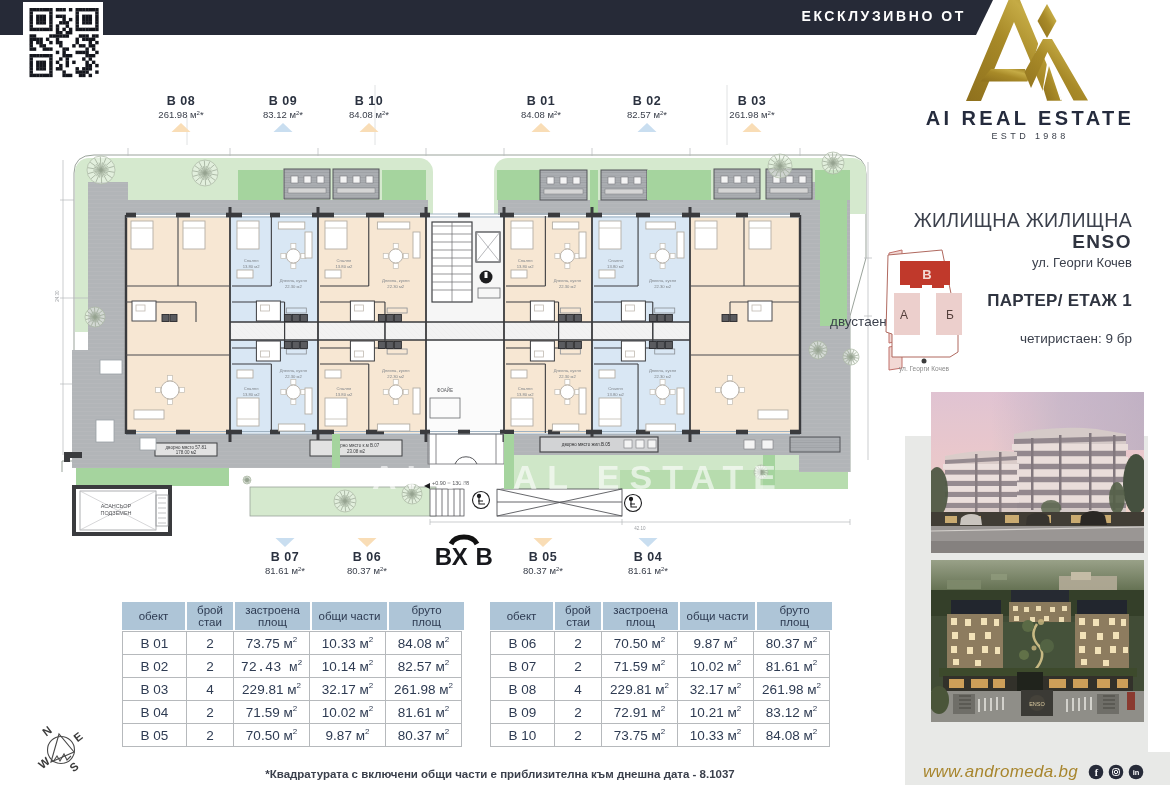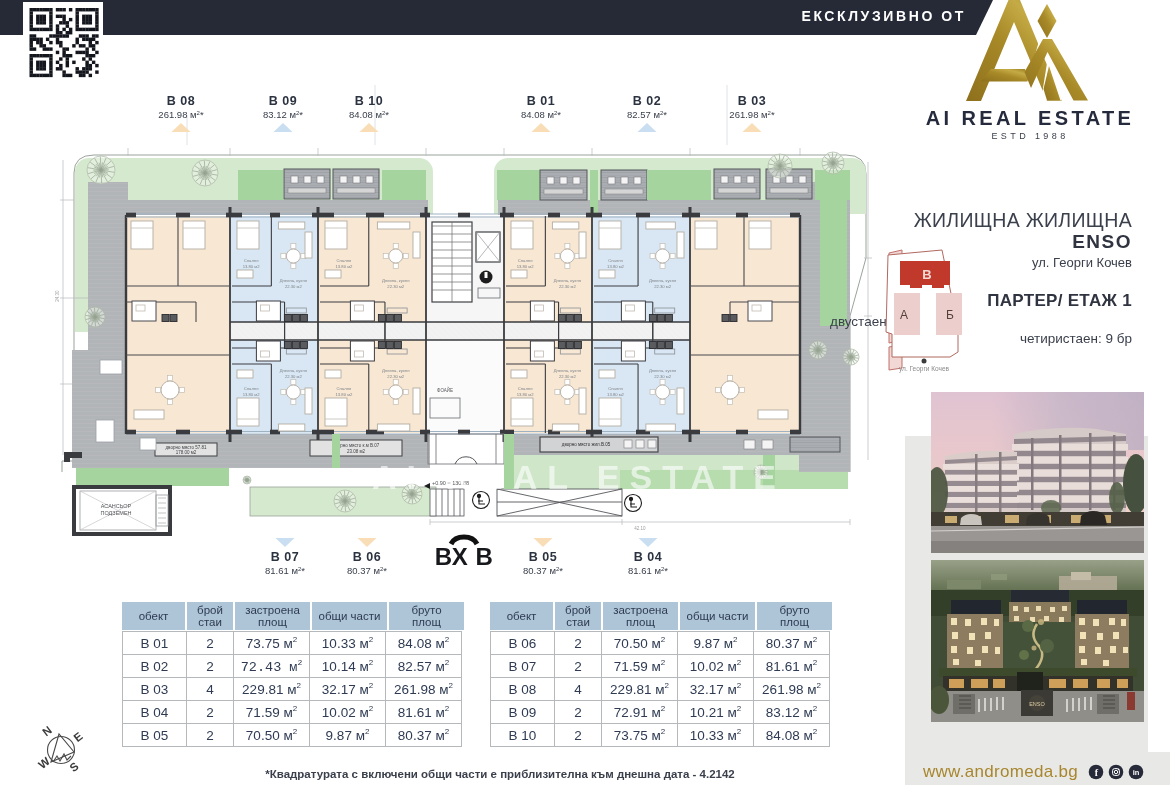--- a/index.html
+++ b/index.html
@@ -1348,21 +1348,21 @@
   </g>
   <rect x="22" y="134" width="22" height="20" fill="#6f6e68"></rect>
   <rect x="166" y="134" width="22" height="20" fill="#6f6e68"></rect>
   <path d="M28,136 h12 m-12,4 h12 m-12,4 h12 m-12,4 h12" stroke="#55544e" stroke-width="1.5"></path>
   <path d="M172,136 h12 m-12,4 h12 m-12,4 h12 m-12,4 h12" stroke="#55544e" stroke-width="1.5"></path>
   <rect x="196" y="132" width="8" height="18" fill="#8a3a30"></rect>
   <ellipse cx="8" cy="140" rx="10" ry="14" fill="#4a5539"></ellipse>
 </svg>
 
 <div class="abs" style="left:920px;top:762px;width:158px;text-align:right;color:#a8862e;
-     font-size:17px;letter-spacing:0.3px;">www.andromeda.bg</div>
+     font-size:17px;letter-spacing:0.3px;font-style:italic;">www.andromeda.bg</div>
 
 <svg class="abs" style="left:1086px;top:762px" width="62" height="20" viewBox="0 0 62 20">
   <g fill="#272b39">
     <circle cx="10" cy="10" r="7.3"></circle>
     <circle cx="30" cy="10" r="7.3"></circle>
     <circle cx="50" cy="10" r="7.3"></circle>
   </g>
   <text x="10.3" y="14" font-size="10" font-weight="bold" fill="#fff" text-anchor="middle" font-family="Liberation Serif, serif">f</text>
   <g stroke="#fff" fill="none" stroke-width="1">
     <rect x="26.6" y="6.6" width="6.8" height="6.8" rx="2"></rect>
@@ -1464,21 +1464,21 @@
           <td style="width:46px;height:22px;border:1px solid #b6b9bc;text-align:center;color:#2e3b52;font-size:13.5px;padding:0;">2</td>
           <td style="width:75px;height:22px;border:1px solid #b6b9bc;text-align:center;color:#2e3b52;font-size:13.5px;padding:0;">73.75 м<sup style="font-size:8px">2</sup></td>
           <td style="width:75px;height:22px;border:1px solid #b6b9bc;text-align:center;color:#2e3b52;font-size:13.5px;padding:0;">10.33 м<sup style="font-size:8px">2</sup></td>
           <td style="width:75px;height:22px;border:1px solid #b6b9bc;text-align:center;color:#2e3b52;font-size:13.5px;padding:0;">84.08 м<sup style="font-size:8px">2</sup></td>
         </tr>
       </tbody>
     </table>
   </div>
 
 <div class="abs" style="left:120px;top:768px;width:760px;text-align:center;color:#3b404c;
-     font-size:11.5px;font-weight:bold;">*Квадратурата с включени общи части е приблизителна към днешна дата - 4.2142</div>
+     font-size:11.5px;font-weight:bold;">*Квадратурата с включени общи части е приблизителна към днешна дата - 8.1037</div>
 
 <svg class="abs" style="left:20px;top:705px" width="90" height="80" viewBox="0 0 90 80">
   <g stroke="#4a4a4a" fill="none" stroke-width="1.1">
     <circle cx="41" cy="45" r="13.5"></circle>
     <path d="M31,57 L39,29 L54,47 Z"></path>
     <path d="M33,57 l4,-6 l3,5 l4,-7 l3,6 l4,-4"></path>
   </g>
   <g fill="#3b3b3b" font-family="Liberation Sans, sans-serif" font-size="11.5" font-weight="bold" text-anchor="middle">
     <text x="27" y="30" transform="rotate(-38 27 26)">N</text>
     <text x="58" y="36" transform="rotate(-38 58 32)">E</text>

